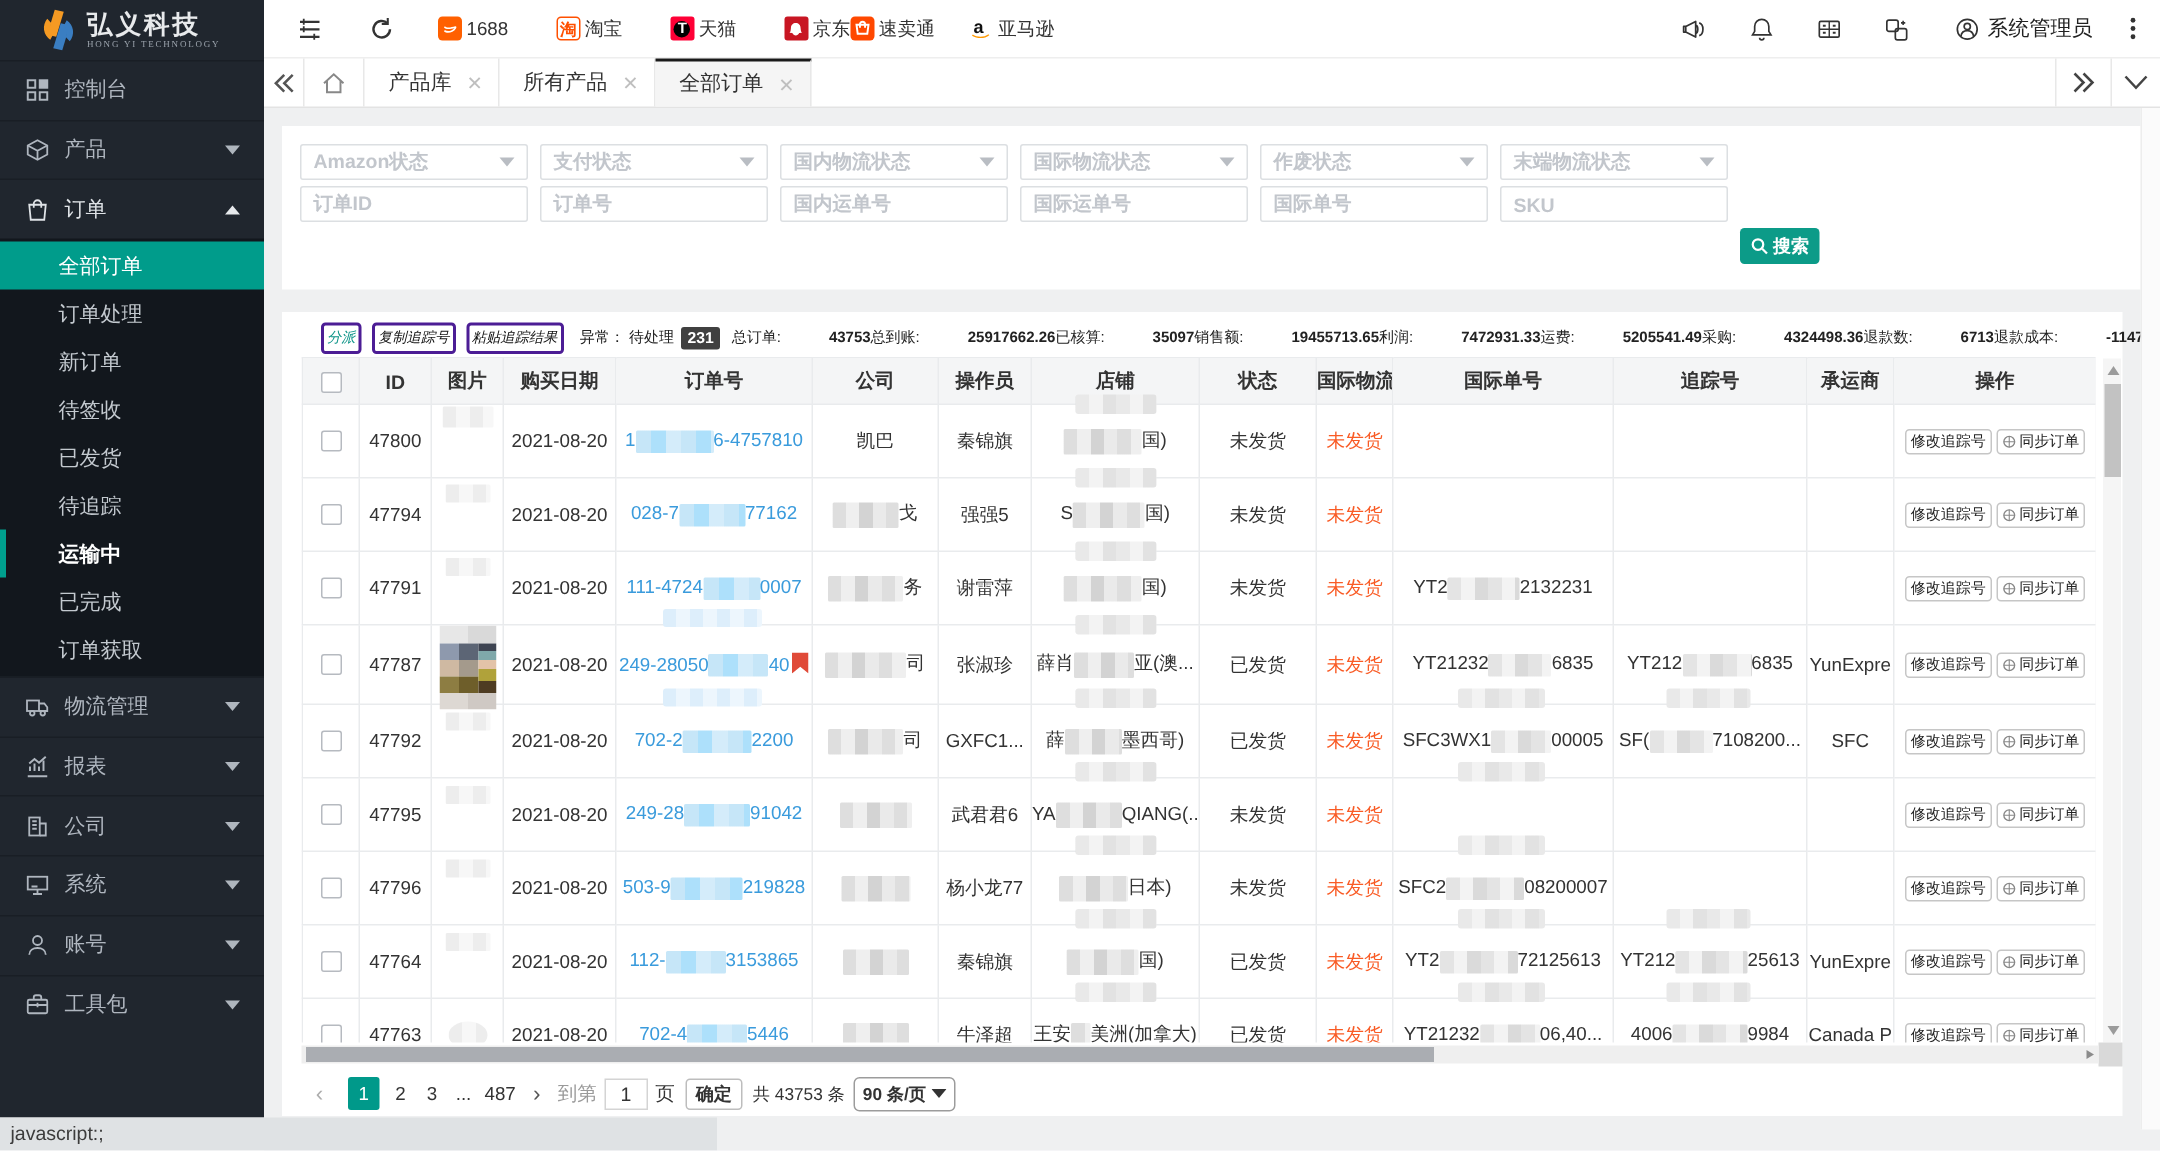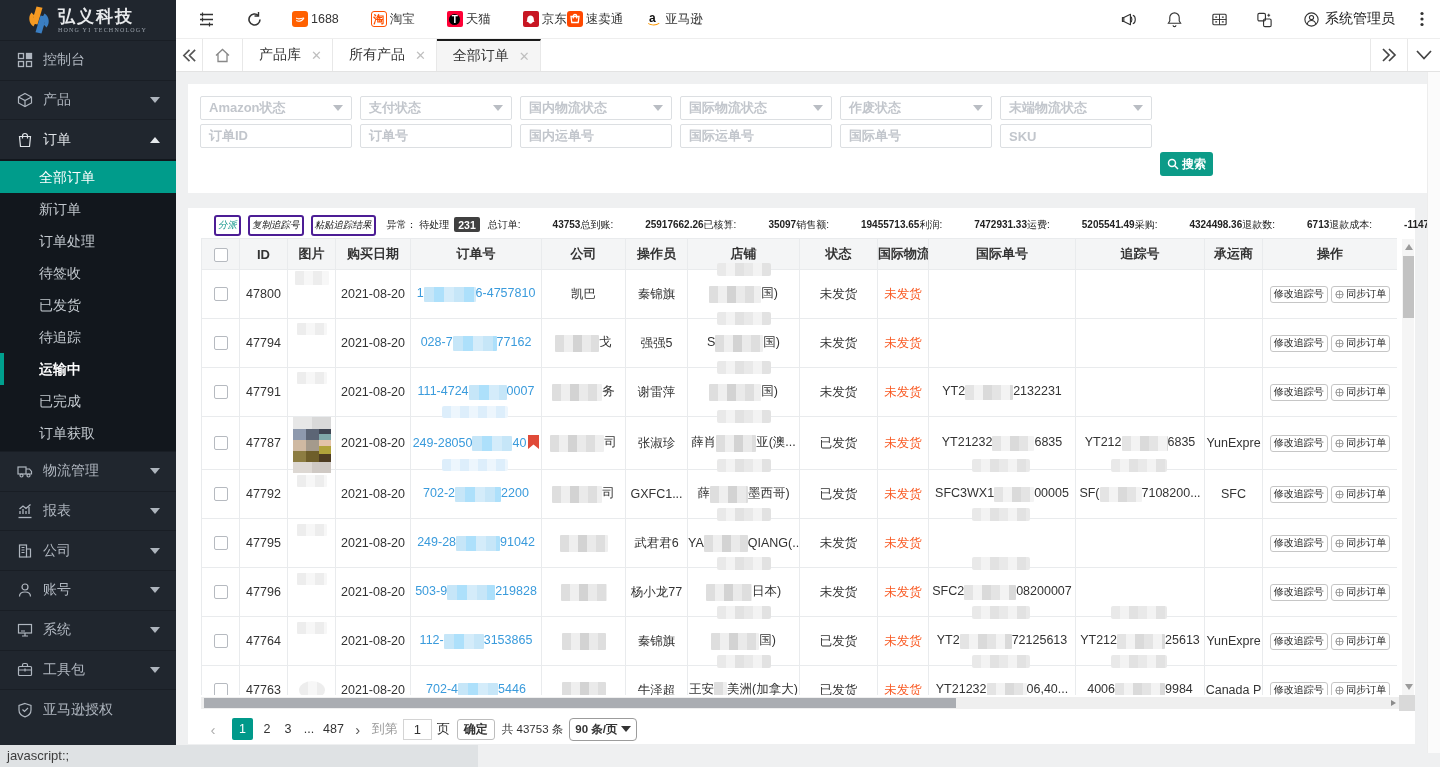--- a/index.html
+++ b/index.html
@@ -124,22 +124,22 @@
   </div>
   <div class="mitem lit">
     <svg viewBox="0 0 16 16" fill="none" stroke="#dfe3e7" stroke-width="1.2">
         <path d="M2.5 4.5 h11 l-1 10 h-9 Z"></path>
         <path d="M5.5 6.5 V4 a2.5 2.5 0 0 1 5 0 V6.5"></path>
       </svg>
     订单 <span class="arr up"></span>
   </div>
   <div id="submenu">
     <div class="sitem act">全部订单</div>
+    <div class="sitem">订单处理</div>
     <div class="sitem">新订单</div>
-    <div class="sitem">订单处理</div>
     <div class="sitem">待签收</div>
     <div class="sitem">已发货</div>
     <div class="sitem">待追踪</div>
     <div class="sitem cur">运输中</div>
     <div class="sitem">已完成</div>
     <div class="sitem">订单获取</div>
   </div>
   <div class="mitem">
     <svg viewBox="0 0 16 16" fill="none" stroke="#afb6bf" stroke-width="1.2">
         <rect x="1" y="4" width="8" height="7"></rect>
@@ -163,45 +163,38 @@
   <div class="mitem">
     <svg viewBox="0 0 16 16" fill="none" stroke="#afb6bf" stroke-width="1.2">
         <rect x="2.5" y="2" width="7" height="12"></rect>
         <path d="M9.5 6 h4 v8 h-4"></path>
         <path d="M4.5 4.5 h3 M4.5 7 h3 M4.5 9.5 h3"></path>
       </svg>
     公司 <span class="arr"></span>
   </div>
   <div class="mitem">
     <svg viewBox="0 0 16 16" fill="none" stroke="#afb6bf" stroke-width="1.2">
+        <rect x="1.5" y="2.5" width="13" height="8.5"></rect>
+        <path d="M5 14 h6 M8 11 v3 M4 9 h4"></path>
+      </svg>
+    系统 <span class="arr"></span>
+  </div>
+  <div class="mitem">
+    <svg viewBox="0 0 16 16" fill="none" stroke="#afb6bf" stroke-width="1.2">
         <circle cx="8" cy="5" r="3"></circle>
         <path d="M2.5 14.5 c0-3 2.5-4.5 5.5-4.5 s5.5 1.5 5.5 4.5"></path>
       </svg>
     账号 <span class="arr"></span>
-  </div>
-  <div class="mitem">
-    <svg viewBox="0 0 16 16" fill="none" stroke="#afb6bf" stroke-width="1.2">
-        <rect x="1.5" y="2.5" width="13" height="8.5"></rect>
-        <path d="M5 14 h6 M8 11 v3 M4 9 h4"></path>
-      </svg>
-    系统 <span class="arr"></span>
   </div>
   <div class="mitem">
     <svg viewBox="0 0 16 16" fill="none" stroke="#afb6bf" stroke-width="1.2">
         <rect x="1.5" y="4.5" width="13" height="9" rx="1"></rect>
         <path d="M5.5 4.5 V3 a1.5 1.5 0 0 1 1.5-1.5 h2 A1.5 1.5 0 0 1 10.5 3 V4.5 M1.5 8 h13 M8 6.5 v3"></path>
       </svg>
     工具包 <span class="arr"></span>
-  </div>
-  <div class="mitem">
-    <svg viewBox="0 0 16 16" fill="none" stroke="#afb6bf" stroke-width="1.2">
-        <path d="M8 1.5 L14 3.5 V8 c0 3.5-2.5 5.8-6 6.8 C4.5 13.8 2 11.5 2 8 V3.5 Z"></path>
-        <path d="M5.5 7.5 L7.5 9.5 L11 6"></path>
-      </svg>
-    亚马逊授权
   </div>
 </div>
 <div id="topbar">
   <span class="tbtn" style="margin-left:22px">
     <svg class="ic" viewBox="0 0 17 17" fill="none" stroke="#333" stroke-width="1.5">
         <path d="M2 3.5 h13 M2 8.5 h13 M2 13.5 h13"></path>
         <path d="M4.5 1.5 v4 M4.5 6.5 v4 M11.5 11.5 v4" stroke-width="1.2"></path>
       </svg>
   </span>
   <span class="tbtn" style="margin-left:31px">

